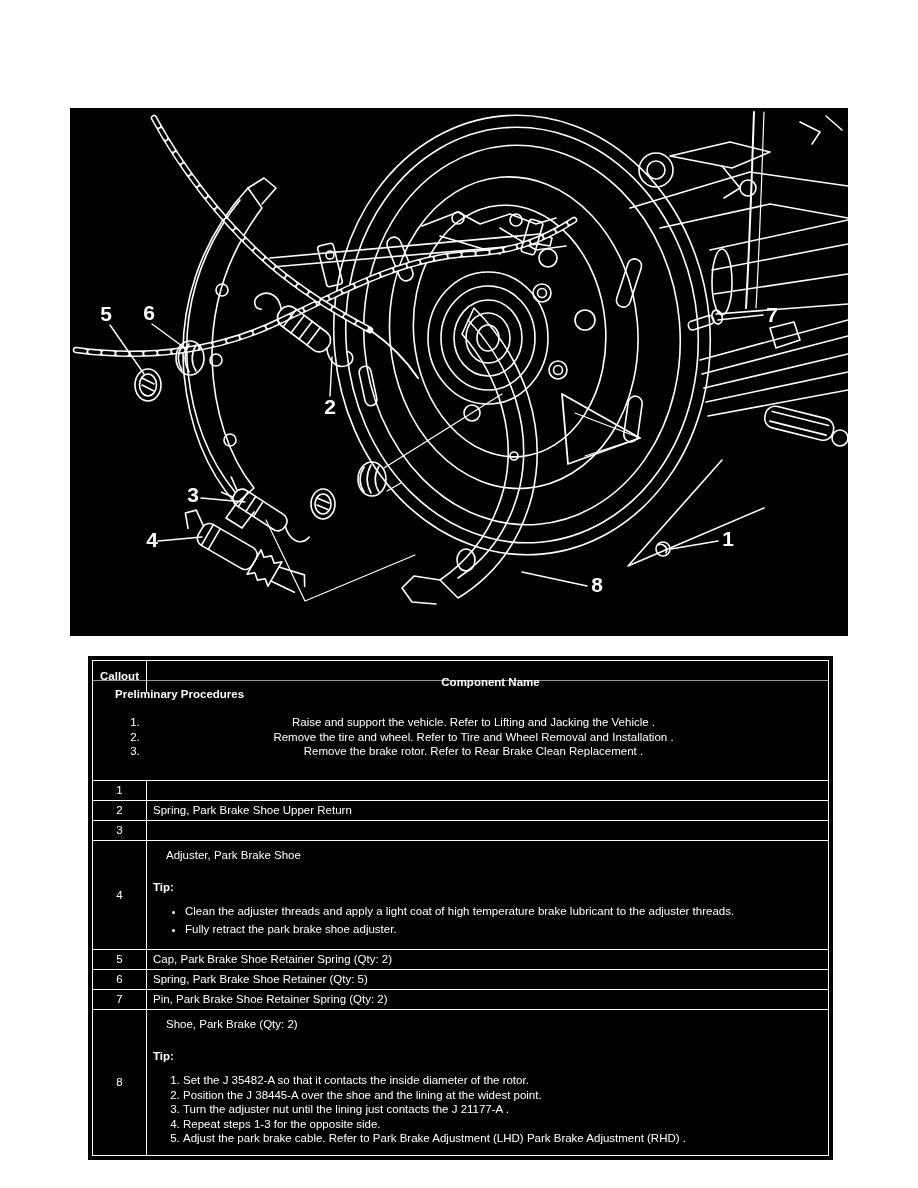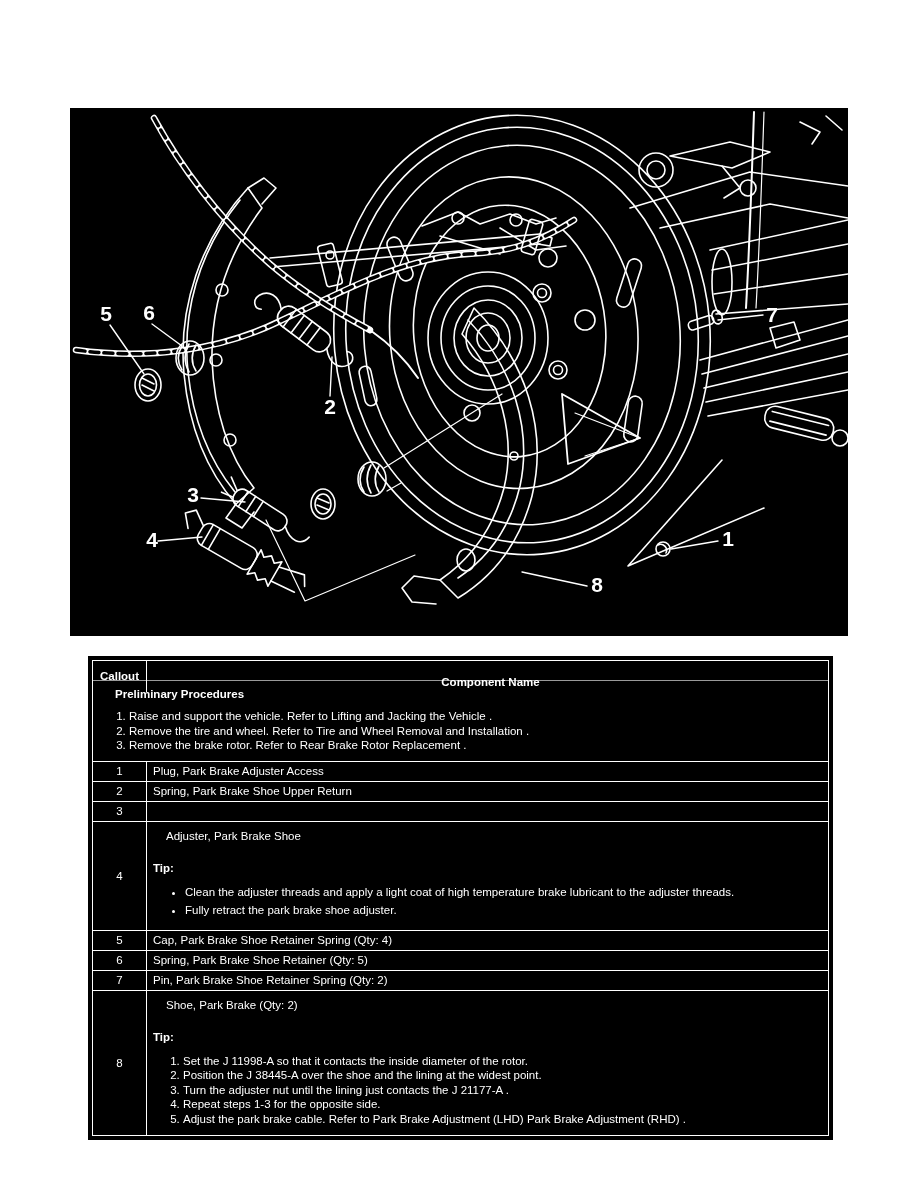--- a/index.html
+++ b/index.html
@@ -27,21 +27,21 @@
   .t-header .c-col{border-right:1px solid #fff;text-align:center;}
   .t-header .n-col{text-align:center;margin-top:12px;}
   .hdr-sep{border-top:1px solid #9a9a9a !important;}
   .c-col{border-right:1px solid #fff;text-align:center;display:flex;align-items:center;justify-content:center;}
   .n-col{padding-left:6px;}
   .row-simple{height:19px;}
   .row-simple .n-col{line-height:19px;}
   .row-simple .c-col{line-height:19px;}
   .t-block{padding:5px 8px 7px 8px;min-height:64px;}
   .t-block .block-title{font-weight:bold;margin:2px 0 10px 14px;}
-  .t-block ol{margin:2px;padding-left:26px;}
+  .t-block ol{margin:16px;padding-left:26px;text-align:center;}
   .t-block ol li{margin:2.5px 0;}
   .row-tall .n-col{padding:6px 6px 8px 6px;}
   .part-name{margin:2px 0 0 13px;}
   .tip-label{font-weight:bold;margin:20px 0 0 0;}
   .tip-bullets{margin:12px 0 0 0;padding-left:32px;}
   .tip-bullets li{margin:6px 0;}
   .tip-steps{margin:12px 0 0 0;padding-left:30px;}
   .tip-steps li{margin:2.5px 0;}
 </style>
 </head>
@@ -253,27 +253,26 @@
     <div class="t-row t-header">
       <div class="c-col">Callout</div>
       <div class="n-col">Component Name</div>
     </div>
 
     <div class="t-block hdr-sep">
       <div class="block-title">Preliminary Procedures</div>
       <ol>
         <li>Raise and support the vehicle. Refer to Lifting and Jacking the Vehicle .</li>
         <li>Remove the tire and wheel. Refer to Tire and Wheel Removal and Installation .</li>
-        <li>Remove the brake rotor. Refer to Rear Brake Rotor Replacement .</li>
+        <li>Remove the brake rotor. Refer to Rear Brake Clean Replacement .</li>
       </ol>
     </div>
 
     <div class="t-row row-simple">
       <div class="c-col">1</div>
-      <div class="n-col">Plug, Park Brake Adjuster Access</div>
     </div>
 
     <div class="t-row row-simple">
       <div class="c-col">2</div>
       <div class="n-col">Spring, Park Brake Shoe Upper Return</div>
     </div>
 
     <div class="t-row row-simple">
       <div class="c-col">3</div>
     </div>
@@ -285,40 +284,40 @@
         <div class="tip-label">Tip:</div>
         <ul class="tip-bullets">
           <li>Clean the adjuster threads and apply a light coat of high temperature brake lubricant to the adjuster threads.</li>
           <li>Fully retract the park brake shoe adjuster.</li>
         </ul>
       </div>
     </div>
 
     <div class="t-row row-simple">
       <div class="c-col">5</div>
-      <div class="n-col">Cap, Park Brake Shoe Retainer Spring (Qty: 4)</div>
+      <div class="n-col">Cap, Park Brake Shoe Retainer Spring (Qty: 2)</div>
     </div>
 
     <div class="t-row row-simple">
       <div class="c-col">6</div>
       <div class="n-col">Spring, Park Brake Shoe Retainer (Qty: 5)</div>
     </div>
 
     <div class="t-row row-simple">
       <div class="c-col">7</div>
       <div class="n-col">Pin, Park Brake Shoe Retainer Spring (Qty: 2)</div>
     </div>
 
     <div class="t-row row-tall" style="min-height:136px;">
       <div class="c-col">8</div>
       <div class="n-col">
         <div class="part-name">Shoe, Park Brake (Qty: 2)</div>
         <div class="tip-label">Tip:</div>
         <ol class="tip-steps">
-          <li>Set the J 11998-A so that it contacts the inside diameter of the rotor.</li>
+          <li>Set the J 35482-A so that it contacts the inside diameter of the rotor.</li>
           <li>Position the J 38445-A over the shoe and the lining at the widest point.</li>
           <li>Turn the adjuster nut until the lining just contacts the J 21177-A .</li>
           <li>Repeat steps 1-3 for the opposite side.</li>
           <li>Adjust the park brake cable. Refer to Park Brake Adjustment (LHD) Park Brake Adjustment (RHD) .</li>
         </ol>
       </div>
     </div>
 
   </div>
 </div>

